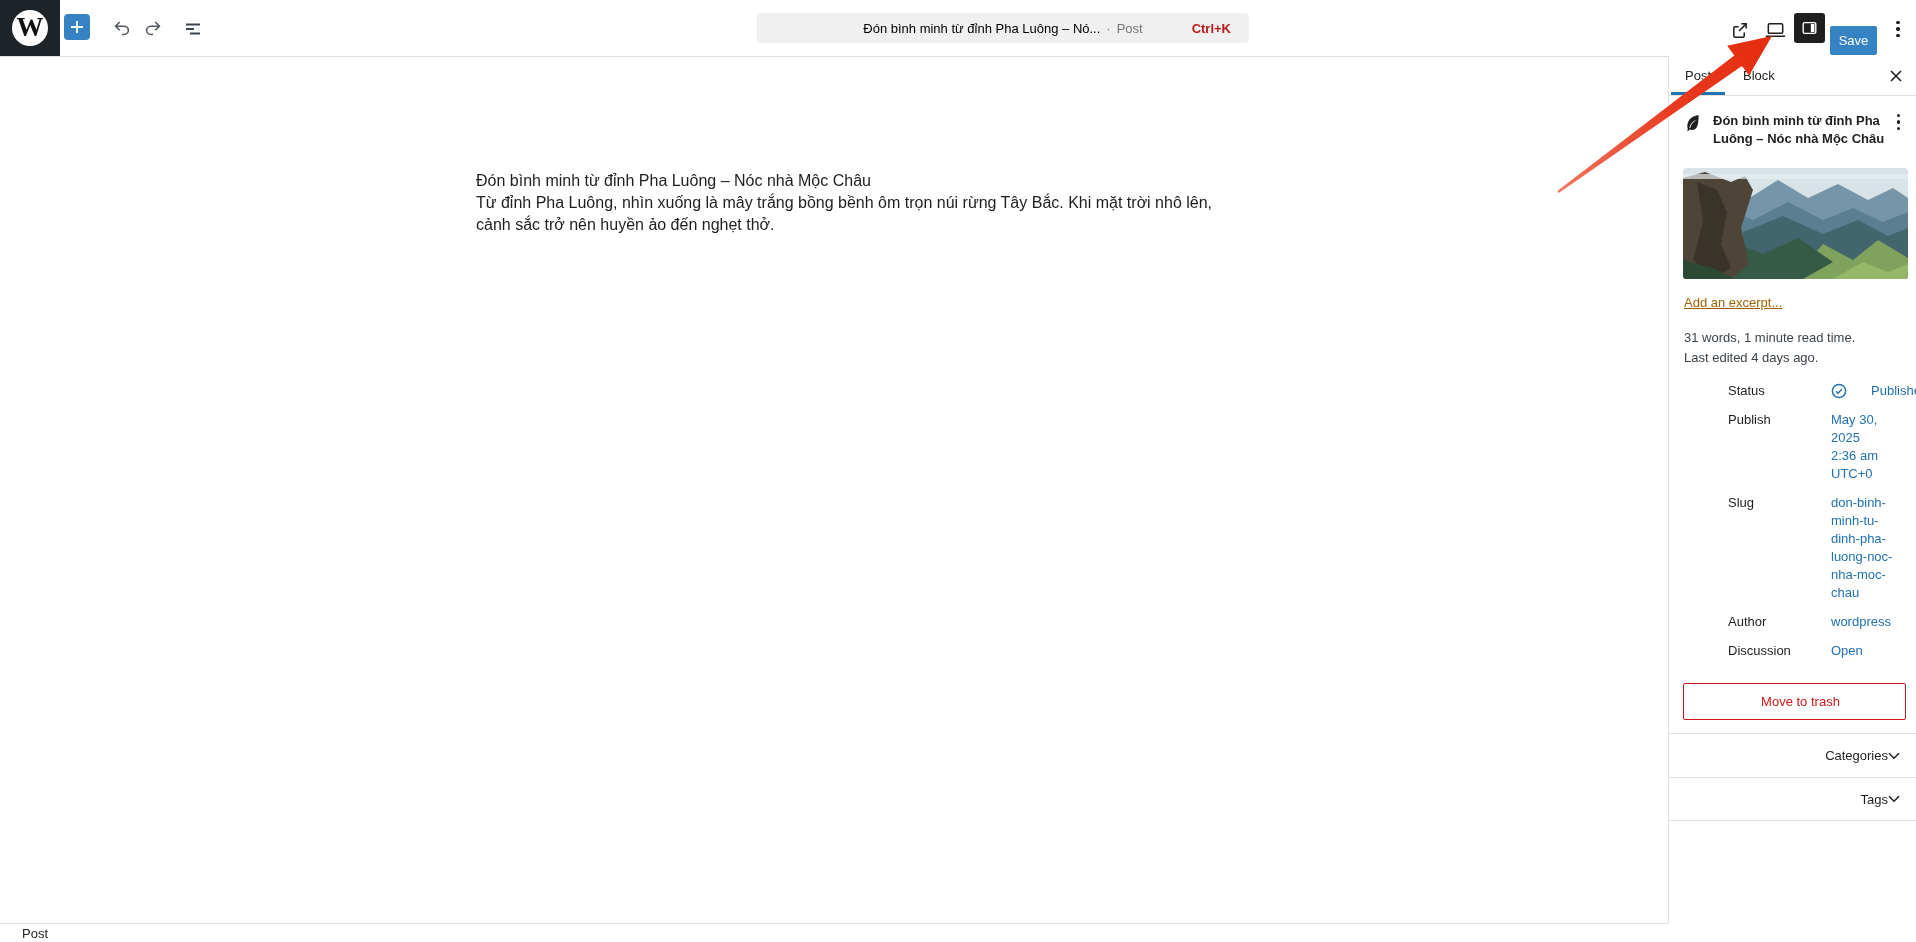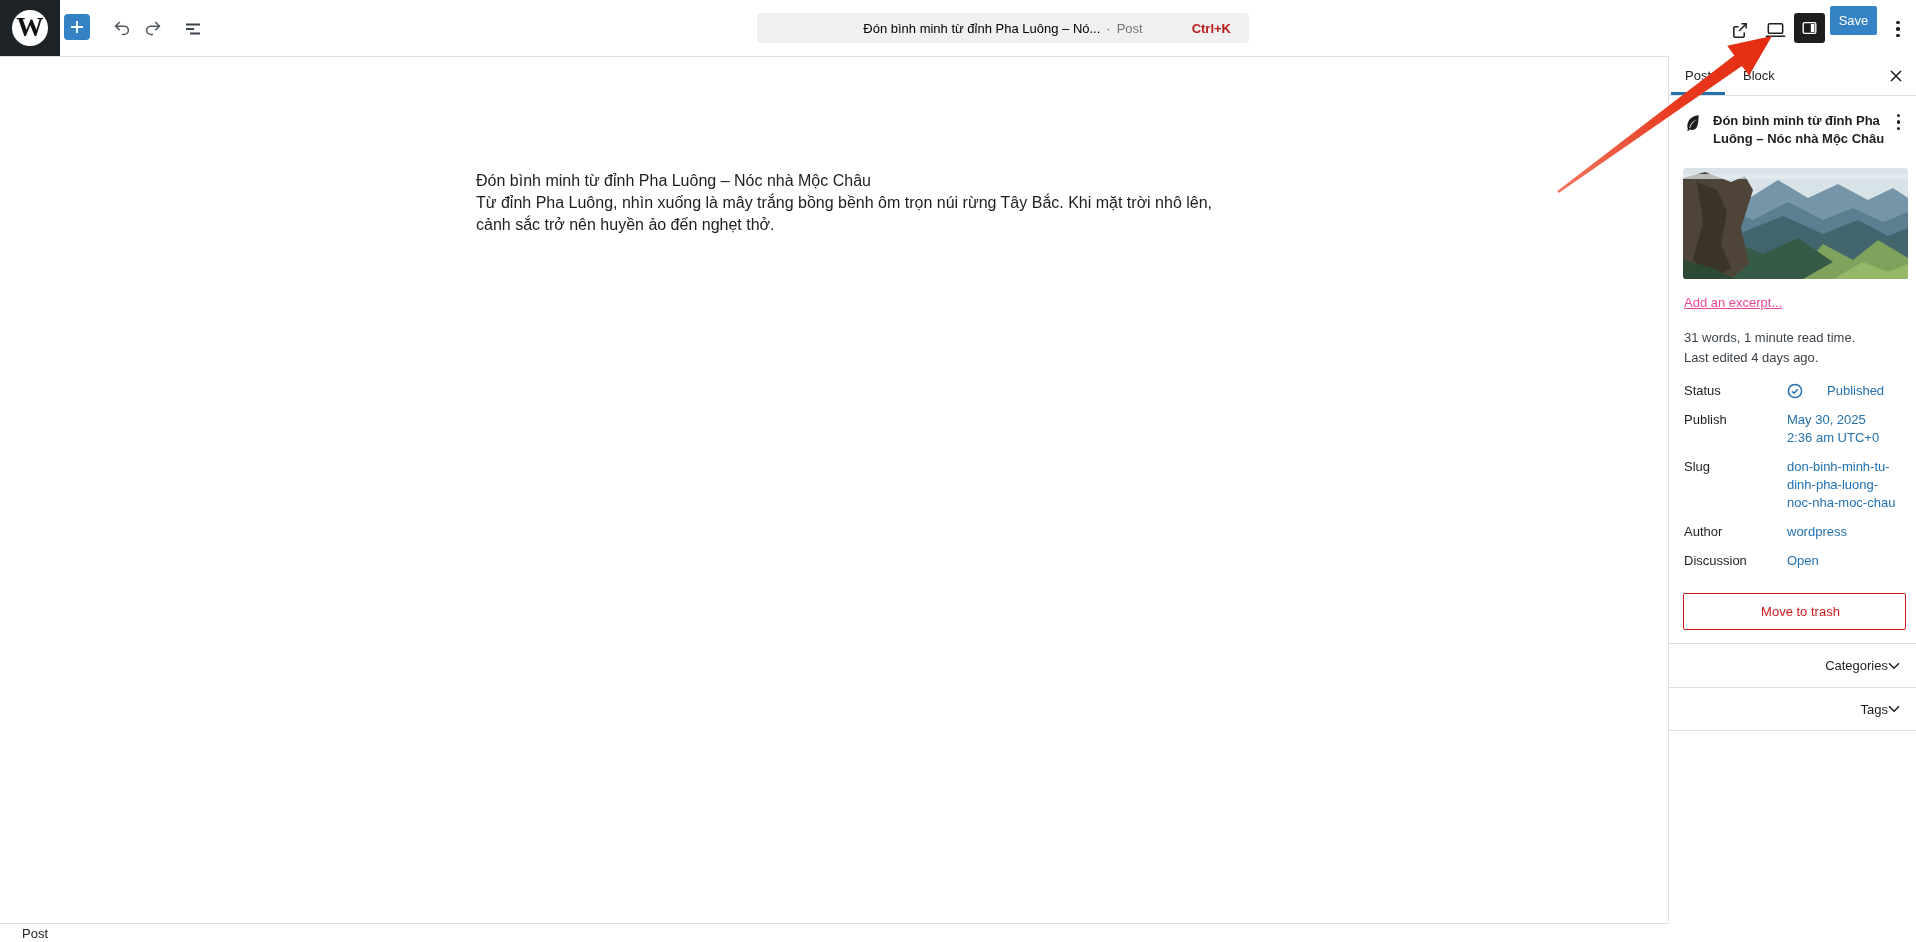--- a/index.html
+++ b/index.html
@@ -17,21 +17,21 @@
     background:#3582c4; border:none; display:flex; align-items:center; justify-content:center; cursor:pointer; }
   .hdr-icon { position:absolute; background:none; border:none; cursor:pointer; display:flex;
     align-items:center; justify-content:center; padding:0; }
   .doc-bar { position:absolute; left:757px; top:13px; width:492px; height:30px; background:#f0f0f0;
     border:none; border-radius:4px; display:flex; align-items:center; justify-content:center;
     font-size:13px; cursor:pointer; font-family:inherit; }
   .doc-bar .dim { color:#757575; margin-left:6px; }
   .doc-bar .shortcut { position:absolute; right:18px; color:#b91c1c;font-weight:bold; }
   .toggle-btn { position:absolute; left:1794px; top:13px; width:31px; height:30px; background:#1e1e1e;
     border:none; border-radius:3px; display:flex; align-items:center; justify-content:center; cursor:pointer; }
-  .save-btn { position:absolute; left:1830px; top:6px; width:47px; height:29px; background:#3582c4;
+  .save-btn { position:absolute; left:1830px; top:26px; width:47px; height:29px; background:#3582c4;
     color:#fff; border:none; border-radius:2px; font-size:13px; font-family:inherit; cursor:pointer; }
   .dots { display:flex; flex-direction:column; gap:3px; }
   .dots i { width:3.5px; height:3.5px; border-radius:50%; background:#1e1e1e; }
 
   
   .editor { position:absolute; left:0; top:56px; width:1668px; height:886px; background:#fff; }
   .canvas-col { position:absolute; left:476px; top:114px; width:740px; font-size:16px; line-height:22px; color:#1e1e1e; }
   .canvas-col p { outline:none; }
   .v-border { position:absolute; left:1668px; top:56px; width:1px; height:867px; background:#e0e0e0; }
   .h-border-top { position:absolute; left:0; top:56px; width:1668px; height:1px; background:#e0e0e0; }
@@ -47,25 +47,25 @@
   .tab.active::after { content:""; position:absolute; left:2px; right:2px; bottom:0; height:3px; background:#2271b1; }
   .tab-close { position:absolute; right:8px; top:8px; width:24px; height:24px; border:none; background:none;
     cursor:pointer; display:flex; align-items:center; justify-content:center; }
 
   .summary { display:flex; padding:16px 16px 0 16px; }
   .summary .leaf { width:28px; flex:none; padding-top:2px; }
   .summary .s-title { width:172px; font-weight:600; line-height:18px; }
   .summary .s-menu { margin-left:auto; border:none; background:none; cursor:pointer; height:20px; display:flex; align-items:center; }
 
   .feat-img { margin:20px 16px 0 14px; width:225px; height:111px; border-radius:4px; overflow:hidden; display:block; cursor:pointer; border:none; padding:0; background:none; }
-  .excerpt { display:inline-block; margin:16px 0 0 15px; color:#ec4899; text-decoration:underline; font-size:13px; }
+  .excerpt { display:inline-block; margin:16px 0 0 15px; color:#a16207; text-decoration:underline; font-size:13px; }
   .meta-lines { margin:18px 15px 0 15px; line-height:20px; color:#3c434a; }
 
   .rows { display:flex; flex-direction:column; gap:11px; margin:14px 16px 0 15px; }
-  .row { display:flex; line-height:18px; }
+  .row { display:flex; line-height:18px;margin-left:44px; }
   .row-label { width:103px; flex:none; color:#1e1e1e; }
   .row-value { width:120px; color:#2271b1; cursor:pointer; }
   .status-val { display:flex; align-items:center; gap:24px; }
 
   .trash-btn { display:block; margin:23px 11px 0 14px; width:223px; height:37px; background:#fff;
     border:1px solid #cc1818; border-radius:2px; color:#cc1818; font-size:13px; font-family:inherit; cursor:pointer;padding-left:12px; }
 
   .panels { margin-top:13px; }
   .panel { height:44px; border-top:1px solid #e0e0e0; width:100%; background:none; border-left:none; border-right:none; border-bottom:none;
     display:flex; align-items:center; justify-content:flex-end; padding:0 16px 0 15px;

